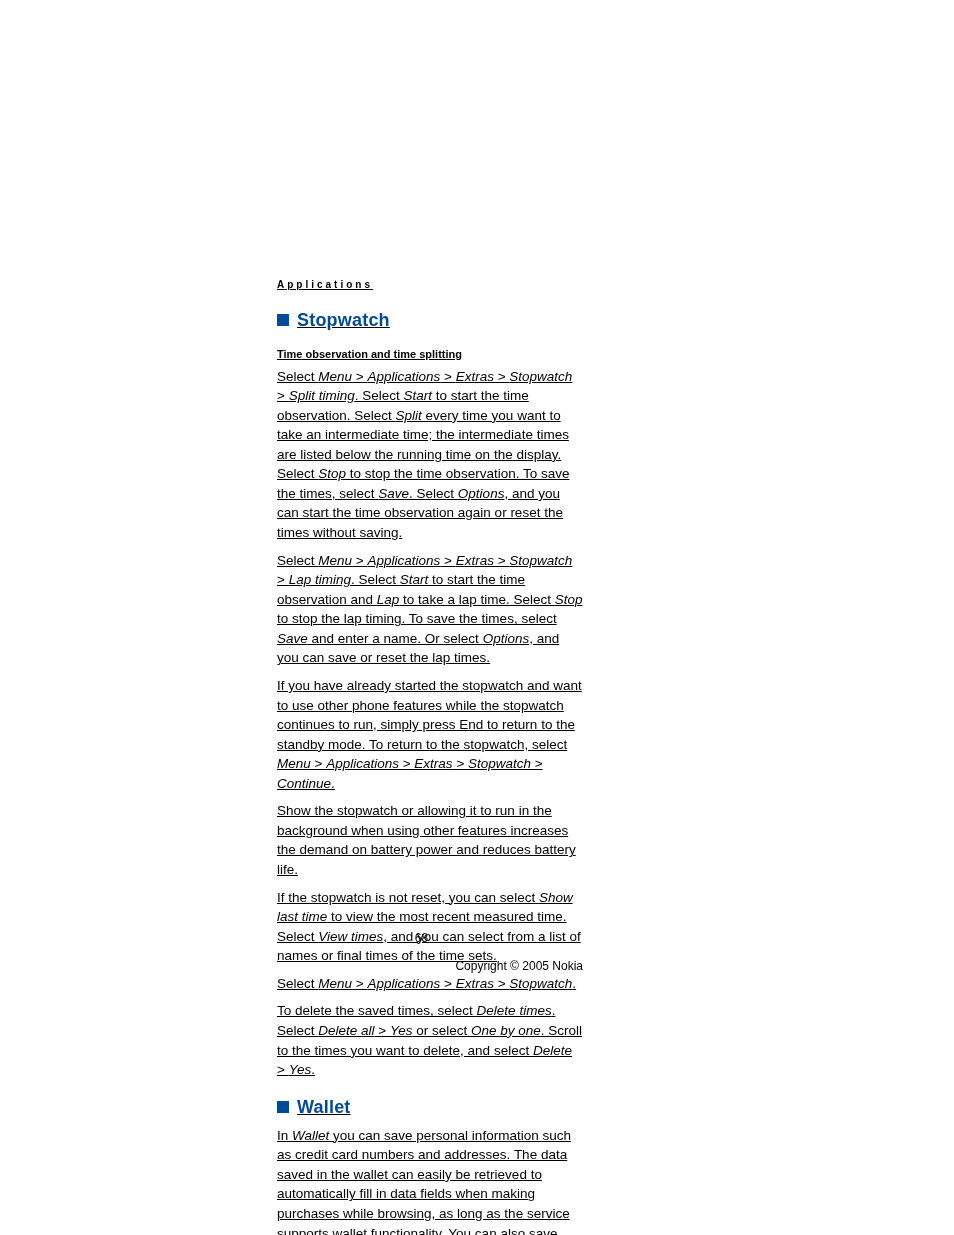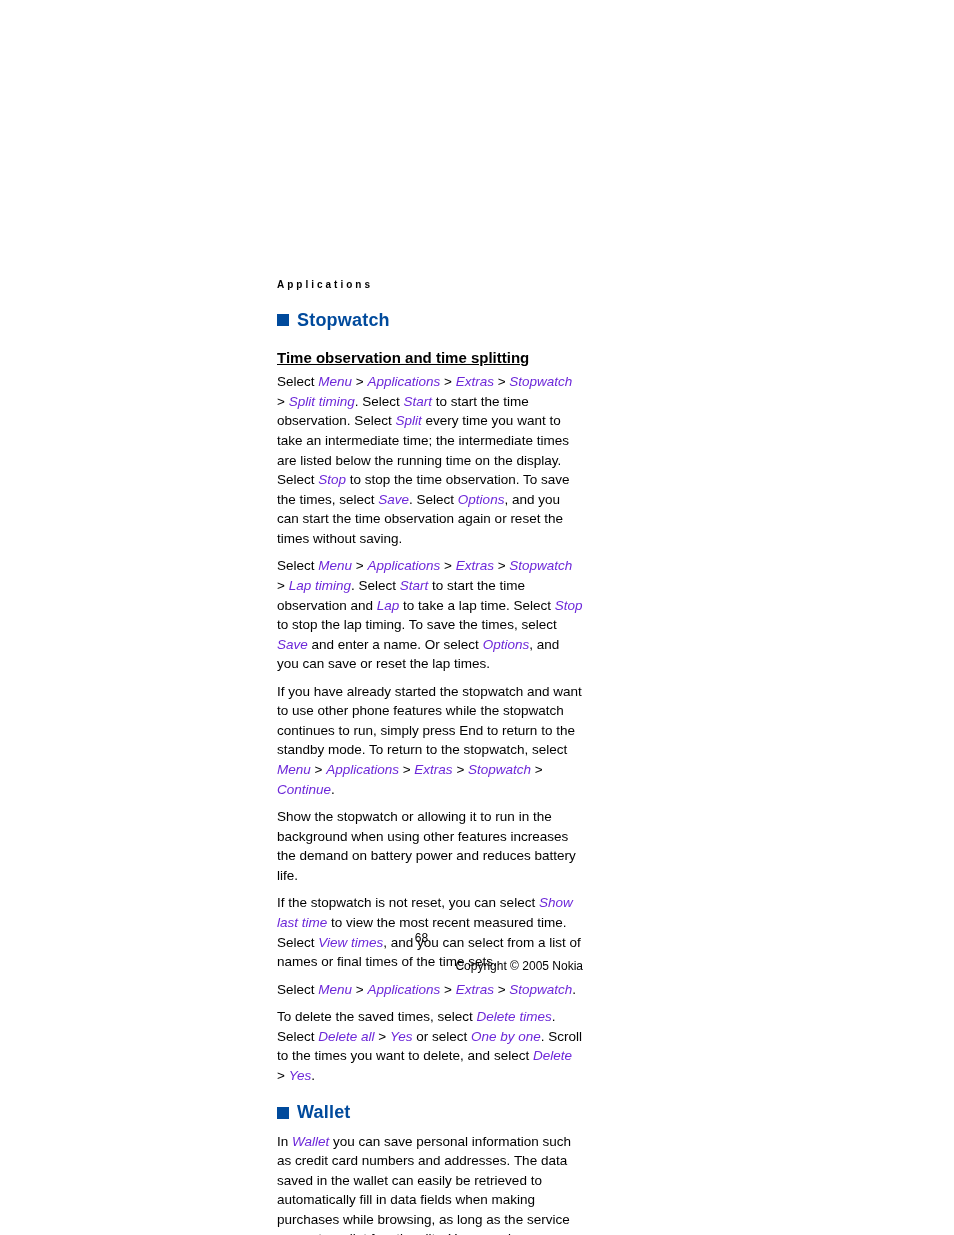--- a/index.html
+++ b/index.html
@@ -10,20 +10,21 @@
     color: #000000;
     font-size: 13.5px;
     line-height: 1.45;
   }
   .page {
     width: 870px;
     height: 1235px;
     position: relative;
     box-sizing: border-box;
     padding: 278px 287px 0 277px;
+    text-decoration: underline;
   }
   .running-header {
     font-family: Verdana, Arial, sans-serif;
     font-size: 10px;
     letter-spacing: 3px;
     font-weight: bold;
     color: #000;
     margin-bottom: 14px;
   }
   .section-heading {
@@ -37,30 +38,30 @@
     height: 12px;
     background: #004a9c;
   }
   .section-title {
     color: #004a9c;
     font-size: 18px;
     font-weight: bold;
     letter-spacing: 0.2px;
   }
   .sub-heading {
-    font-size: 15px;
+    font-size: 11px;
     font-weight: bold;
     text-decoration: underline;
     margin: 14px 0 4px 0;
   }
   p {
     margin: 4px 0 8px 0;
   }
   .ui-term {
-    color: #6d28d9;
+    color: #000000;
     font-style: italic;
   }
   .footer {
     position: absolute;
     bottom: 260px;
     left: 260px;
     right: 287px;
     display: flex;
     justify-content: flex-start;
     font-size: 12px;

